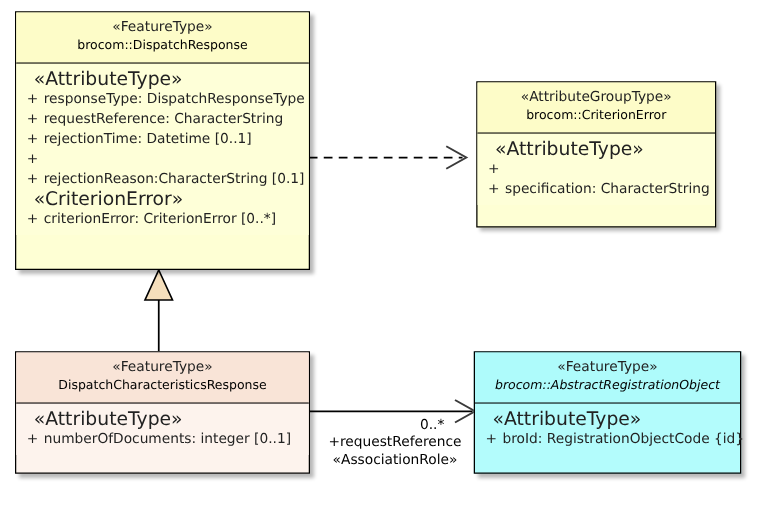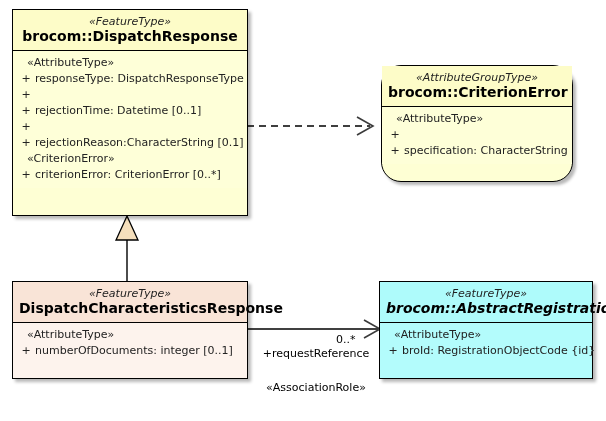--- a/index.html
+++ b/index.html
@@ -28,38 +28,37 @@
     box-sizing: border-box;
     padding: 5px 6px 6px 6px;
     text-align: center;
     border-bottom: 1.5px solid #000000;
   }
   .stereotype {
     font-size: 11px;
     color: #222222;
     line-height: 14px;
     white-space: nowrap;
-    font-style: italic;
   }
   .class-name {
-    font-size: 14px;
-    font-weight: bold;
+    font-size: 10px;
+    font-weight: normal;
     color: #000000;
     line-height: 15px;
     white-space: nowrap;
   }
   .class-name.abstract {
     font-style: italic;
   }
   .uml-body {
     box-sizing: border-box;
     padding: 4px 4px 5px 4px;
   }
   .group-label {
-    font-size: 11px;
+    font-size: 15px;
     color: #222222;
     line-height: 16px;
     padding-left: 10px;
     white-space: nowrap;
   }
   .attr-row {
     display: flex;
     align-items: baseline;
     line-height: 16px;
     white-space: nowrap;
@@ -125,56 +124,57 @@
     </g>
 
     <g>
       <line x1="247" y1="329" x2="378" y2="329" stroke="#000000" stroke-width="1.4"></line>
       <polyline points="364,320 380,329 364,338" fill="none" stroke="#3a3a3a" stroke-width="1.6"></polyline>
     </g>
   </svg>
 
   <div class="edge-label" style="left:336px; top:333px;">0..*</div>
   <div class="edge-label" style="left:255px; top:347px; width:122px;">+requestReference</div>
-  <div class="edge-label" style="left:255px; top:361px; width:122px;margin-top:20px;">«AssociationRole»</div>
+  <div class="edge-label" style="left:255px; top:361px; width:122px;">«AssociationRole»</div>
 
   <div class="uml-class theme-yellow" style="left:12px; top:9px; width:236px; height:207px;">
     <div class="uml-header">
       <div class="stereotype">«FeatureType»</div>
       <div class="class-name">brocom::DispatchResponse</div>
     </div>
     <div class="uml-body">
       <div class="group-label">«AttributeType»</div>
       <div class="attr-row">
         <span class="attr-vis">+</span>
         <span class="attr-text">responseType: DispatchResponseType</span>
       </div>
       <div class="attr-row">
         <span class="attr-vis">+</span>
+        <span class="attr-text">requestReference: CharacterString</span>
       </div>
       <div class="attr-row">
         <span class="attr-vis">+</span>
         <span class="attr-text">rejectionTime: Datetime [0..1]</span>
       </div>
       <div class="attr-row">
         <span class="attr-vis">+</span>
       </div>
       <div class="attr-row">
         <span class="attr-vis">+</span>
         <span class="attr-text">rejectionReason:CharacterString [0.1]</span>
       </div>
       <div class="group-label">«CriterionError»</div>
       <div class="attr-row">
         <span class="attr-vis">+</span>
         <span class="attr-text">criterionError: CriterionError [0..*]</span>
       </div>
     </div>
   </div>
 
-  <div class="uml-class theme-yellow" style="left:381px; top:65px; width:192px; height:117px;border-radius:20px;">
+  <div class="uml-class theme-yellow" style="left:381px; top:65px; width:192px; height:117px;">
     <div class="uml-header">
       <div class="stereotype">«AttributeGroupType»</div>
       <div class="class-name">brocom::CriterionError</div>
     </div>
     <div class="uml-body">
       <div class="group-label">«AttributeType»</div>
       <div class="attr-row">
         <span class="attr-vis">+</span>
       </div>
       <div class="attr-row">

